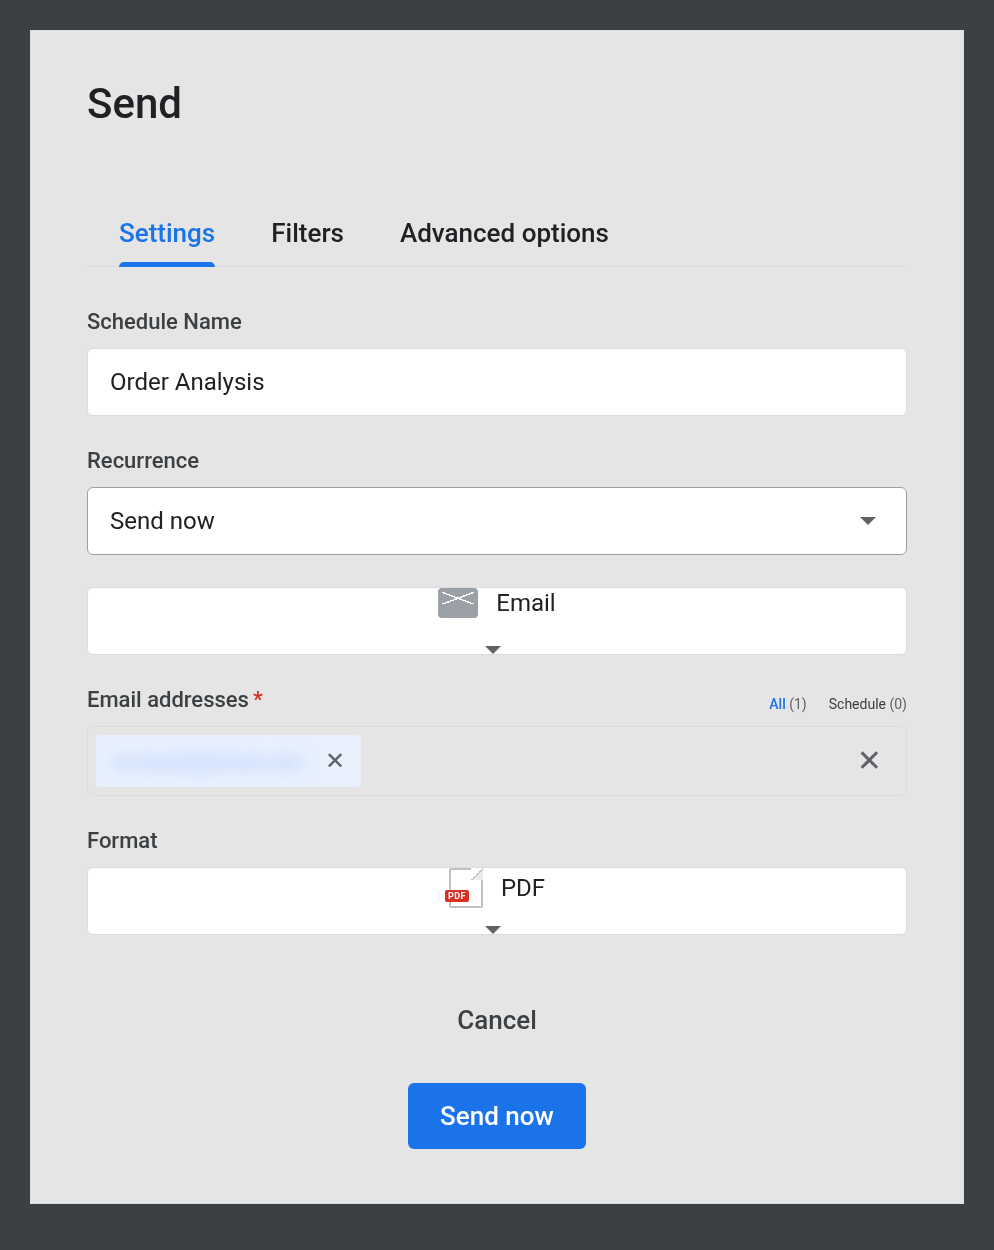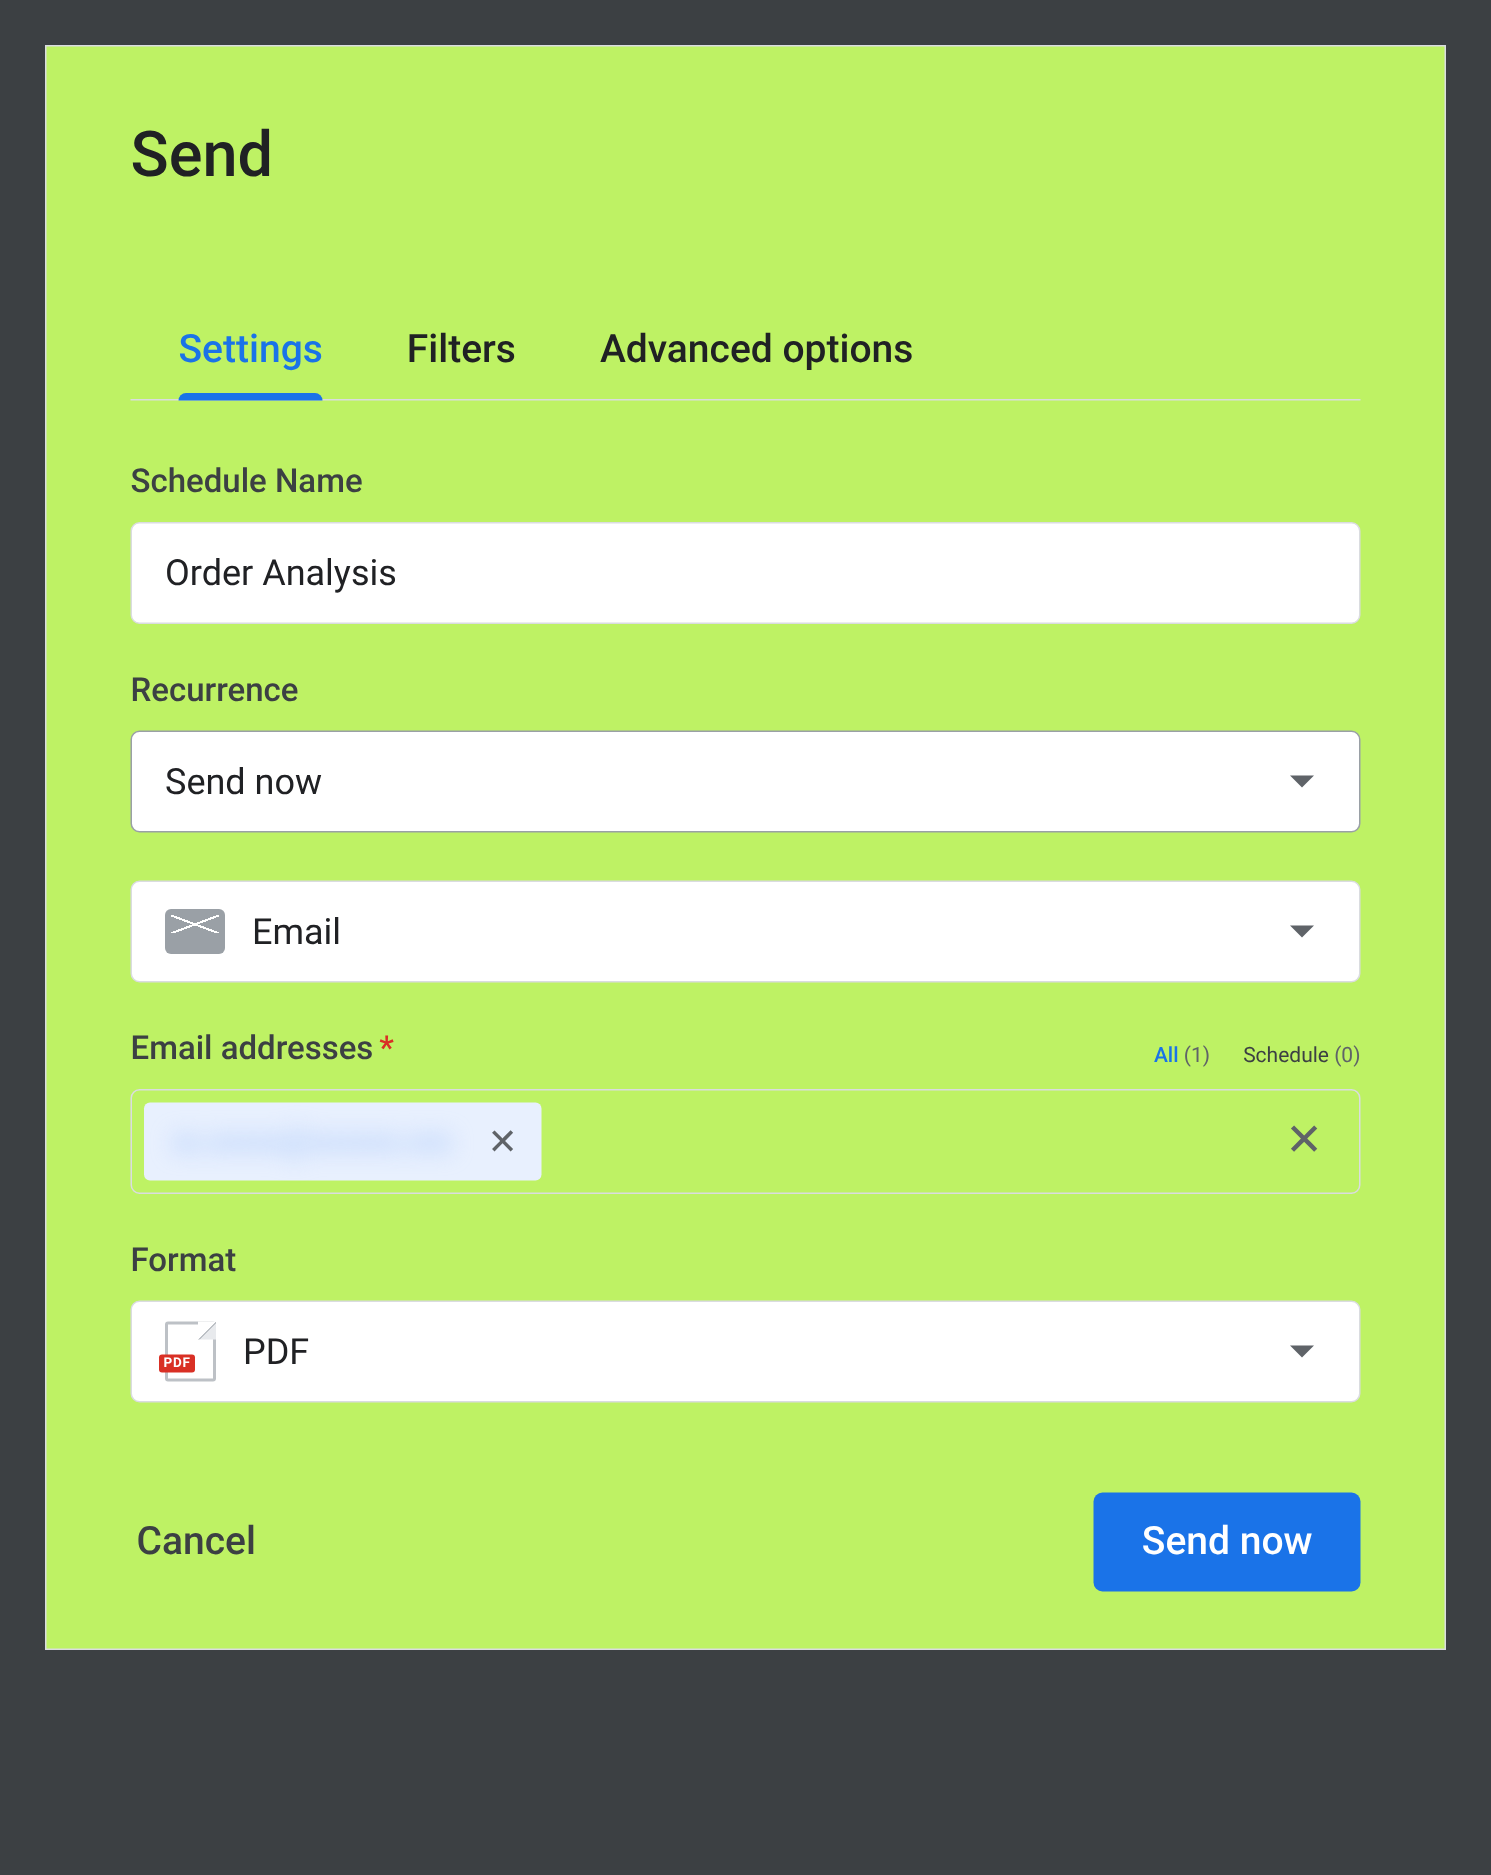--- a/index.html
+++ b/index.html
@@ -10,24 +10,24 @@
     body {
       font-family: 'Google Sans', 'Roboto', Arial, sans-serif;
       background: #3c4043;
       display: flex;
       align-items: flex-start;
       justify-content: center;
       padding: 30px;
       min-height: 100vh;
     }
     .dialog {
-      background: #bef264;
+      background: #e5e5e5;
       width: 936px;
       border: 1px solid #dadce0;
-      padding: 48px 56px 38px 56px;
+      padding: 48px 56px 54px 56px;
     }
     .dialog-title {
       font-size: 42px;
       font-weight: 500;
       color: #202124;
       margin-bottom: 90px;
     }
     .tabs {
       display: flex;
       gap: 56px;
@@ -100,20 +100,21 @@
       font-size: 24px;
       color: #202124;
       display: flex;
       align-items: center;
       justify-content: space-between;
       cursor: pointer;
       background: #fff;
     }
     .select.light-border {
       border-color: #dadce0;
+      flex-direction: column;
     }
     .select-left {
       display: flex;
       align-items: center;
       gap: 18px;
     }
     .caret {
       width: 0;
       height: 0;
       border-left: 8px solid transparent;
@@ -227,24 +228,25 @@
       background: #d93025;
       color: #fff;
       font-size: 9px;
       font-weight: 700;
       padding: 1px 3px;
       border-radius: 2px;
       letter-spacing: 0.5px;
     }
     .dialog-actions {
       display: flex;
-      justify-content: space-between;
-      align-items: center;
-      gap: 63px;
+      justify-content: flex-end;
+      align-items: center;
+      gap: 38px;
       margin-top: 60px;
+      flex-direction: column;
     }
     .btn-text {
       background: none;
       border: none;
       font-family: inherit;
       font-size: 26px;
       font-weight: 500;
       color: #3c4043;
       cursor: pointer;
       padding: 10px 4px;

